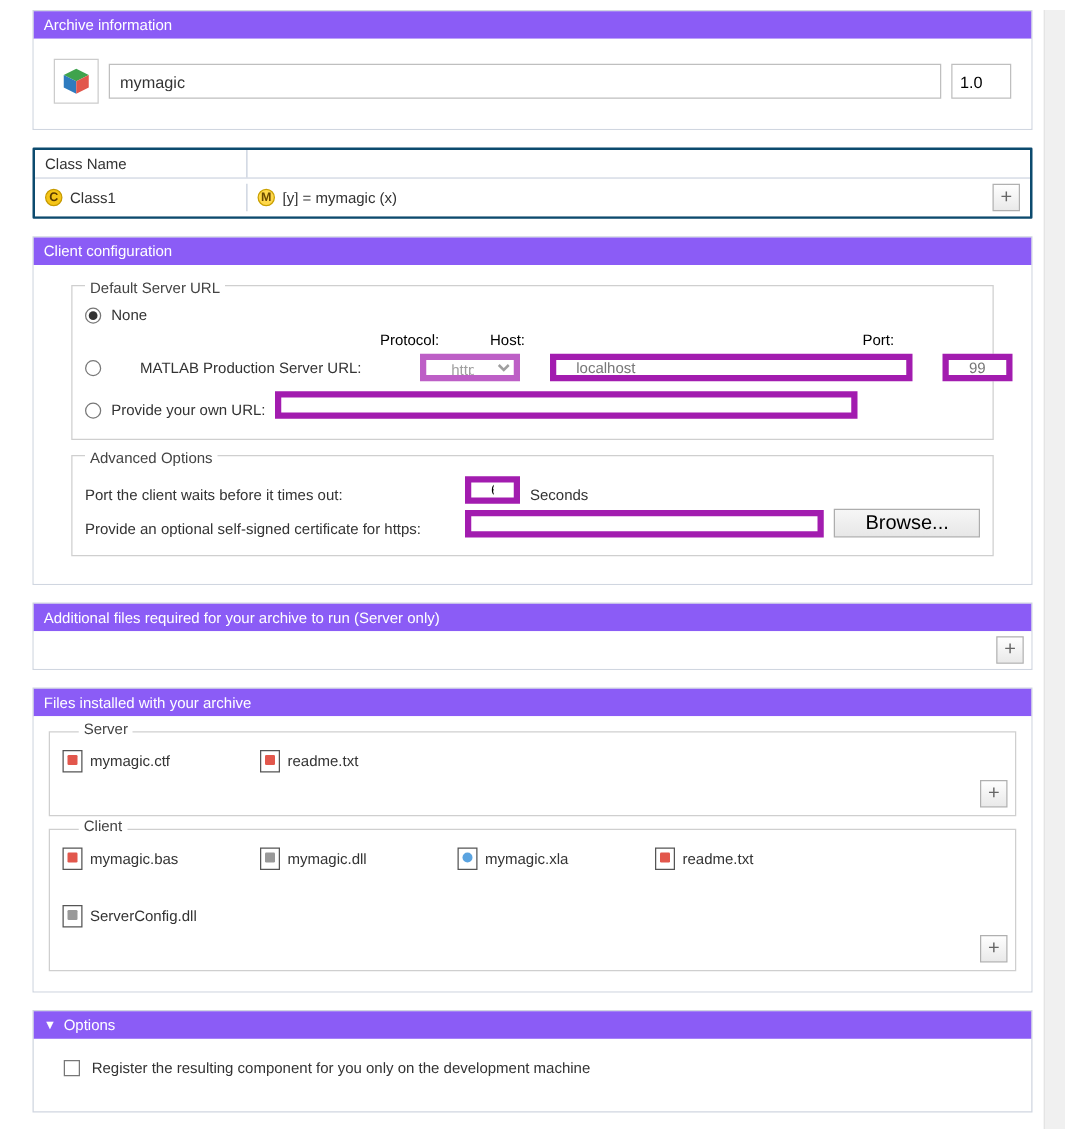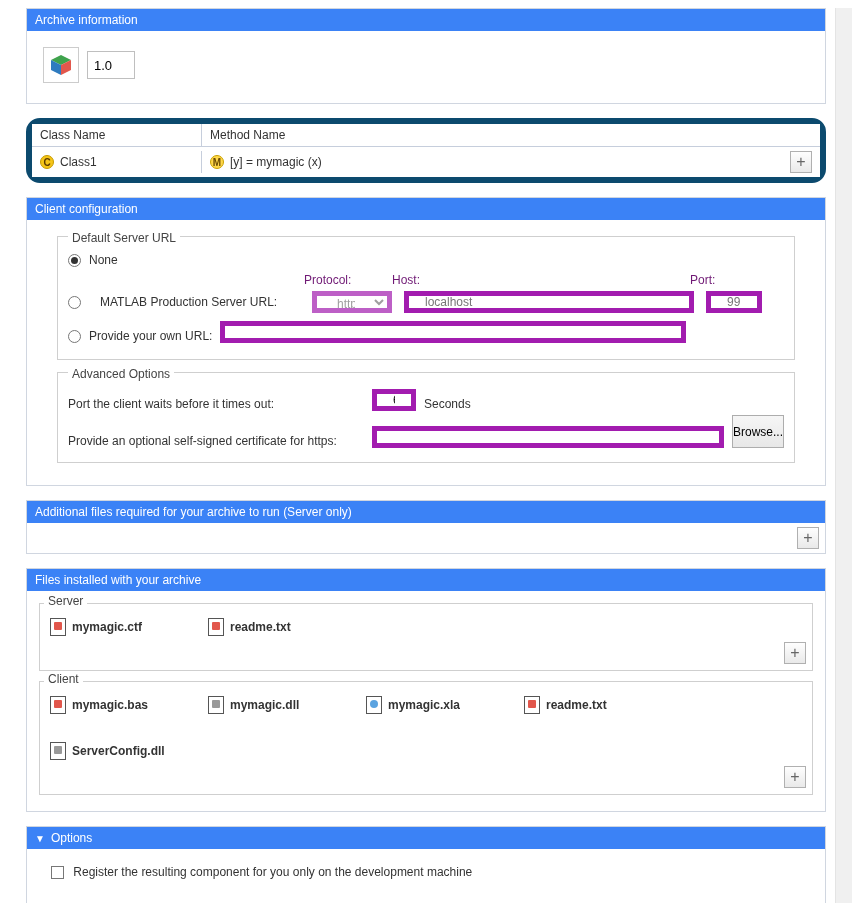--- a/index.html
+++ b/index.html
@@ -22,21 +22,21 @@
     right: 0; top: 0; bottom: 0;
     width: 17px;
     background: #f0f0f0;
     border-left: 1px solid #e4e4e4;
   }
   .section {
     margin: 8px 20px 14px 20px;
     border: 1px solid #d0d6e0;
   }
   .section-header {
-    background: #3b82f6;
+    background: #8b5cf6;
     color: #fff;
     font-size: 12px;
     padding: 4px 8px;
     display: flex;
     align-items: center;
     gap: 6px;
   }
   .section-header.collapsible .tri {
     font-size: 10px;
   }
@@ -70,22 +70,22 @@
     height: 28px;
     border: 1px solid #bfbfbf;
     padding: 0 6px;
     font-size: 13px;
     text-align: left;
     background: #fff;
   }
   
   .cm-table {
     margin: 6px 20px 14px 20px;
-    border: 6px solid #0c4a6e;
-    border-radius: 14px;
+    border: 2px solid #0c4a6e;
+    border-radius: 1px;
   }
   .cm-head {
     display: flex;
     background: #fff;
     border-bottom: 1px solid #c6cedc;
   }
   .cm-head > div {
     padding: 4px 8px;
     font-size: 12px;
     color: #333;
@@ -134,29 +134,29 @@
     top: -0.8em;
     background: #fff;
     padding: 0 4px;
     font-size: 12px;
     color: #444;
     display: inline-block;
   }
   .url-grid {
     display: grid;
     grid-template-columns: 20px 200px 80px 290px 56px;
-    column-gap: 12px;
+    column-gap: 24px;
     align-items: center;
   }
   .url-labels {
     display: grid;
     grid-template-columns: 20px 200px 80px 290px 56px;
     column-gap: 8px;
     font-size: 12px;
-    color: #701a75;
+    color: #000000;
     margin-top: 4px;
   }
   .radio {
     width: 13px; height: 13px; border: 1px solid #777; border-radius: 50%;
     display: inline-flex; align-items: center; justify-content: center;
     background: #fff; cursor: pointer;
   }
   .radio .dot { width: 7px; height: 7px; border-radius: 50%; background: #333; }
   input.txt, select.sel {
     height: 22px;
@@ -165,49 +165,49 @@
     font-size: 12px;
     background: #fff;
   }
   .disabled { background: #e9e9e9; color: #777; }
   .row { display: flex; align-items: flex-end; gap: 8px; margin: 6px 0; }
   .own-url { width: 466px; }
   .adv-row { margin: 4px 0; }
   .num { width: 44px; text-align: left; }
   .cert { flex: 1; }
   .browse-btn {
-    height: 33px; padding: 0 0;
+    height: 23px; padding: 0 24px;
     border: 1px solid #adadad;
     background: linear-gradient(#f6f6f6,#e7e7e7);
     cursor: pointer;
-    font-size: 12px;
+    font-size: 16px;
   }
   
   .single-add {
     display: flex; justify-content: flex-end;
     padding: 4px 6px;
     background: #fff;
   }
   
   .file-group {
     border: 1px solid #cfcfcf;
     margin: 6px 6px 10px 6px;
     position: relative;
   }
   .file-group > .legend {
-    position: relative; top: -0.8em; left: 4px;
+    position: relative; top: -0.8em; left: 23px;
     background: #fff; padding: 0 4px; font-size: 12px; color: #444;
     display: inline-block;
   }
   .file-row {
     display: flex; flex-wrap: wrap;
     gap: 28px;
     padding: 0 10px 6px 10px;
   }
-  .file-item { display: flex; align-items: center; gap: 6px; width: 130px; font-weight: bold; }
+  .file-item { display: flex; align-items: center; gap: 6px; width: 130px; }
   .file-icon {
     width: 16px; height: 18px;
     border: 1px solid #555;
     position: relative;
     background: #fff;
   }
   .file-icon::after{
     content:""; position:absolute; left:3px; top:3px;
     width:8px; height:8px; background:#e2574c; border-radius:1px;
   }
@@ -239,29 +239,29 @@
       <div class="archive-row">
         <div class="icon-box">
           <span class="ml-icon">
             <svg viewBox="0 0 26 26">
                 <polygon points="13,3 23,8 13,13 3,8" fill="#3fa34d"></polygon>
                 <polygon points="3,8 13,13 13,23 3,18" fill="#2e7bbf"></polygon>
                 <polygon points="23,8 13,13 13,23 23,18" fill="#e2574c"></polygon>
               </svg>
           </span>
         </div>
+        <input class="big-input" value="mymagic" style="">
         <input class="ver-input" value="1.0" style="">
       </div>
     </div>
   </div>
 
   <div class="cm-table">
     <div class="cm-head">
       <div class="cm-col-class">Class Name</div>
-      <div class="cm-col-method">Method Name</div>
     </div>
     <div class="cm-row">
       <div class="cm-col-class">
         <span class="badge-c">C</span>
         <span>Class1</span>
       </div>
       <div class="cm-col-method">
         <span style="display:flex;align-items:center;gap:6px;">
           <span class="badge-m">M</span>
           <span>[y] = mymagic (x)</span>

